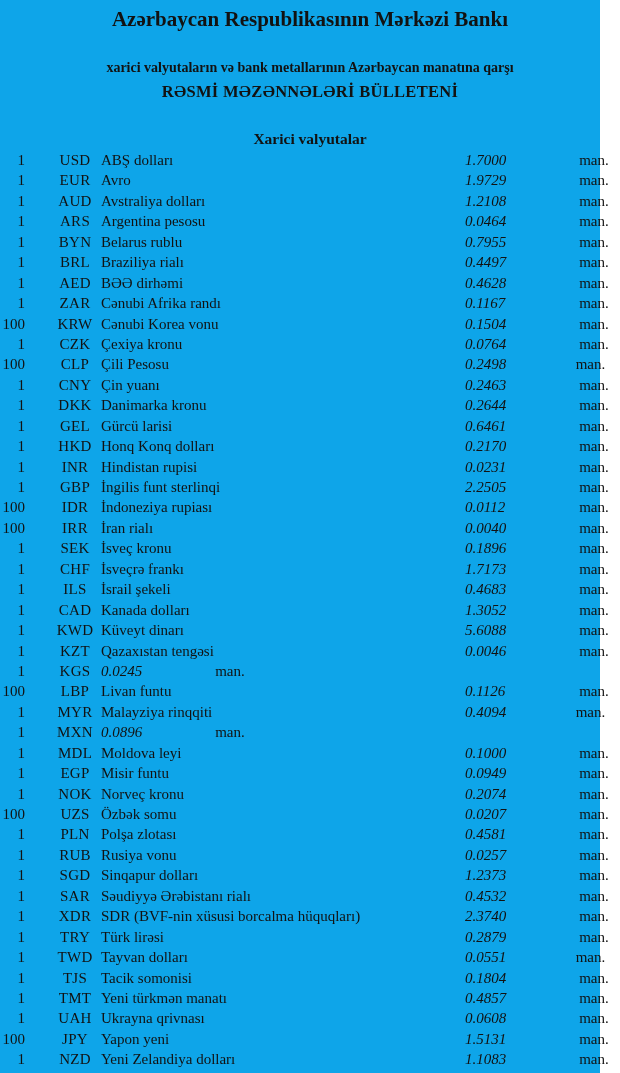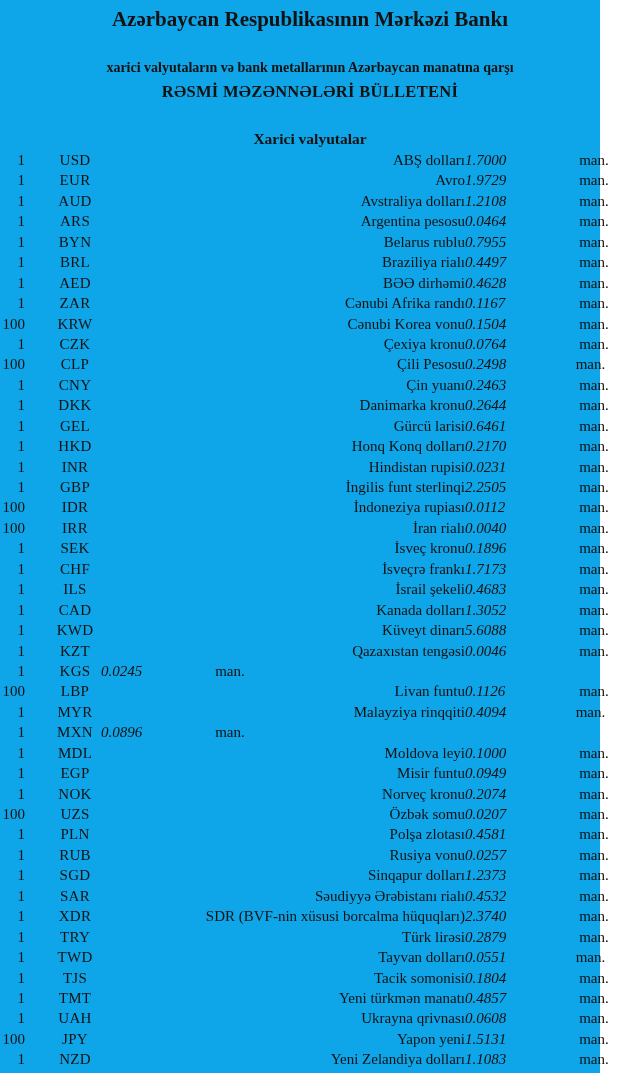--- a/index.html
+++ b/index.html
@@ -54,21 +54,20 @@
   .cell-code {
     width: 52px;
     margin-left: 24px;
     text-align: center;
     letter-spacing: 0.3px;
     flex: 0 0 auto;
   }
   .cell-name {
     flex: 1 1 auto;
     overflow: hidden;
-    text-align: right;
   }
   .cell-rate {
     width: 90px;
     font-weight: normal;
     font-style: italic;
     flex: 0 0 auto;
   }
   .cell-unit {
     width: 52px;
     margin-left: 13px;

